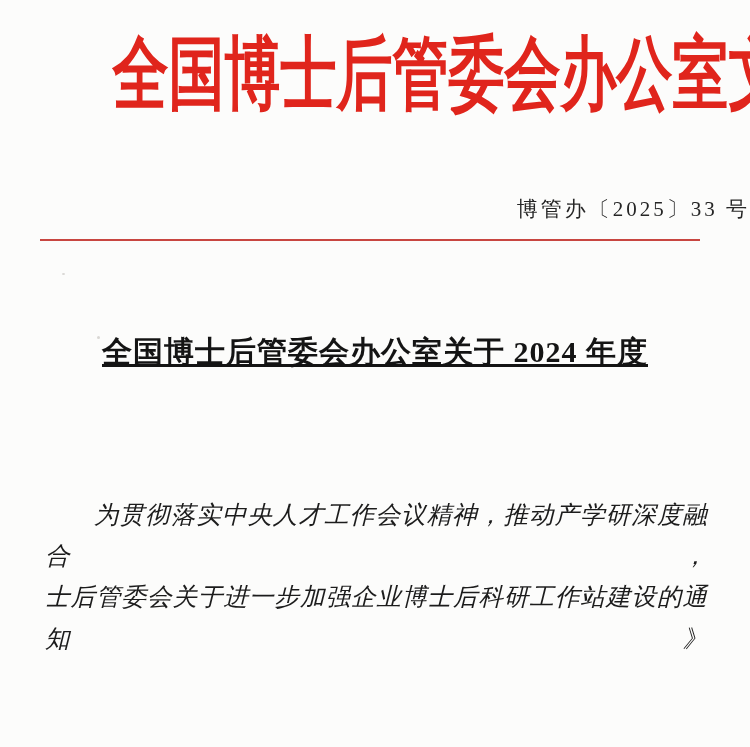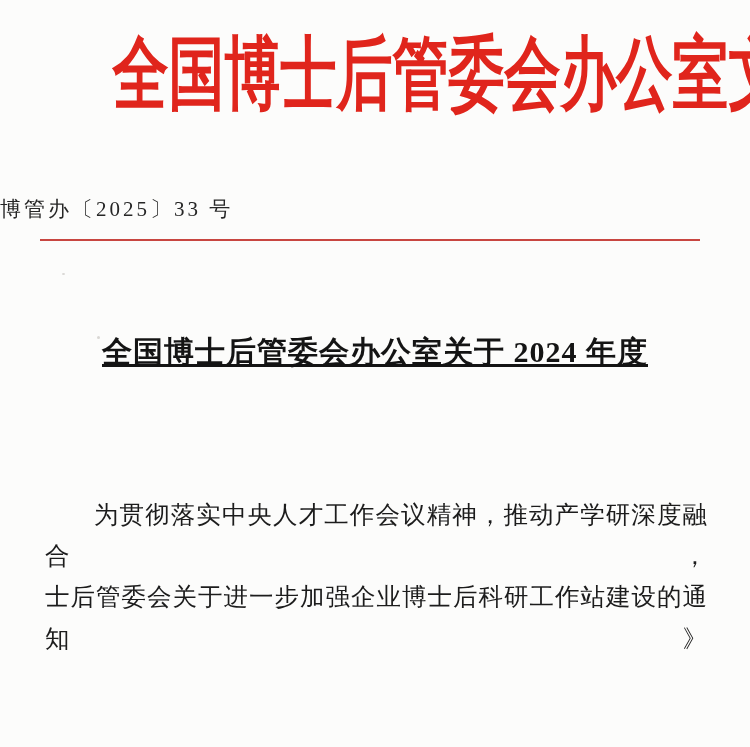--- a/index.html
+++ b/index.html
@@ -32,21 +32,21 @@
     transform-origin: 50% 0;
     letter-spacing: 0px;
   }
 
   
   .doc-number {
     position: absolute;
     top: 196px;
     left: 0;
     width: 750px;
-    text-align: left;
+    text-align: right;
     font-size: 21px;
     line-height: 1.3;
     color: #262626;
     letter-spacing: 3px;
     white-space: nowrap;
   }
 
   
   .red-rule {
     position: absolute;
@@ -84,20 +84,21 @@
     color: #1c1c1c;
     font-weight: normal;
   }
   .body-line {
     white-space: nowrap;
   }
   .body-line.jl {
     white-space: normal;
     text-align: justify;
     text-align-last: justify;
+    font-style: italic;
   }
   .body-line.ind {
     text-indent: 2em;
   }
 
   
   .speck {
     position: absolute;
     border-radius: 50%;
     background: #d9d7d4;

